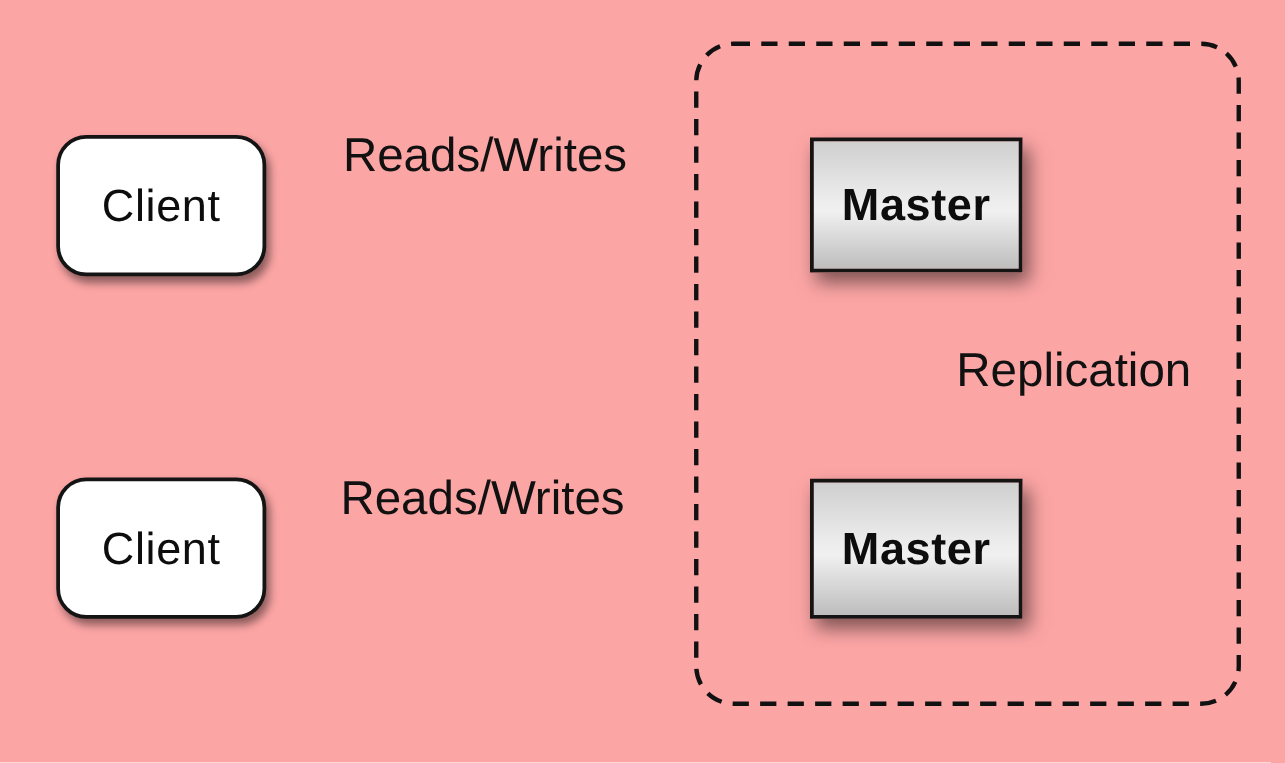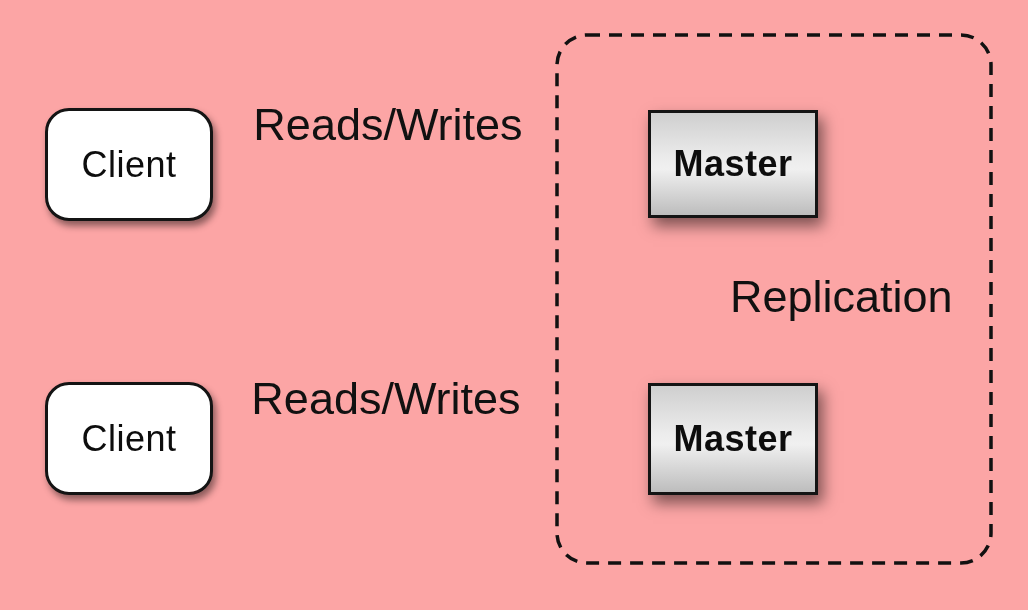--- a/index.html
+++ b/index.html
@@ -44,29 +44,29 @@
     background: linear-gradient(180deg, #cfcfcf 0%, #ececec 45%, #f0f0f0 55%, #bdbdbd 100%);
     box-shadow: 5px 8px 14px rgba(0,0,0,0.5);
     font-weight: bold;
   }
   .client-top    { left: 45px;  top: 108px; width: 168px; height: 113px; }
   .client-bottom { left: 45px;  top: 382px; width: 168px; height: 113px; }
   .master-top    { left: 648px; top: 110px; width: 170px; height: 108px; }
   .master-bottom { left: 648px; top: 383px; width: 170px; height: 112px; }
   .edge-label {
     position: absolute;
-    font-size: 45px;
+    font-size: 38px;
     color: #111111;
     text-align: center;
     white-space: nowrap;
     line-height: 42px;
   }
   .label-rw-top    { left: 243px; top: 104px; width: 290px; }
   .label-rw-bottom { left: 241px; top: 378px; width: 290px; }
-  .label-replication { left: 730px; top: 276px; width: 216px; }
+  .label-replication { left: 751px; top: 276px; width: 216px; }
 </style>
 </head>
 <body>
 
 <div class="canvas">
 
   <svg class="overlay" width="1028" height="610" viewBox="0 0 1028 610" xmlns="http://www.w3.org/2000/svg">
     <defs>
       <marker id="arrowhead" viewBox="0 0 12 9" refX="11" refY="4.5" markerWidth="30" markerHeight="22" markerUnits="userSpaceOnUse" orient="auto">
         <path d="M0.5,0.5 L11.5,4.5 L0.5,8.5 L3.4,4.5 Z" fill="#111111"></path>

